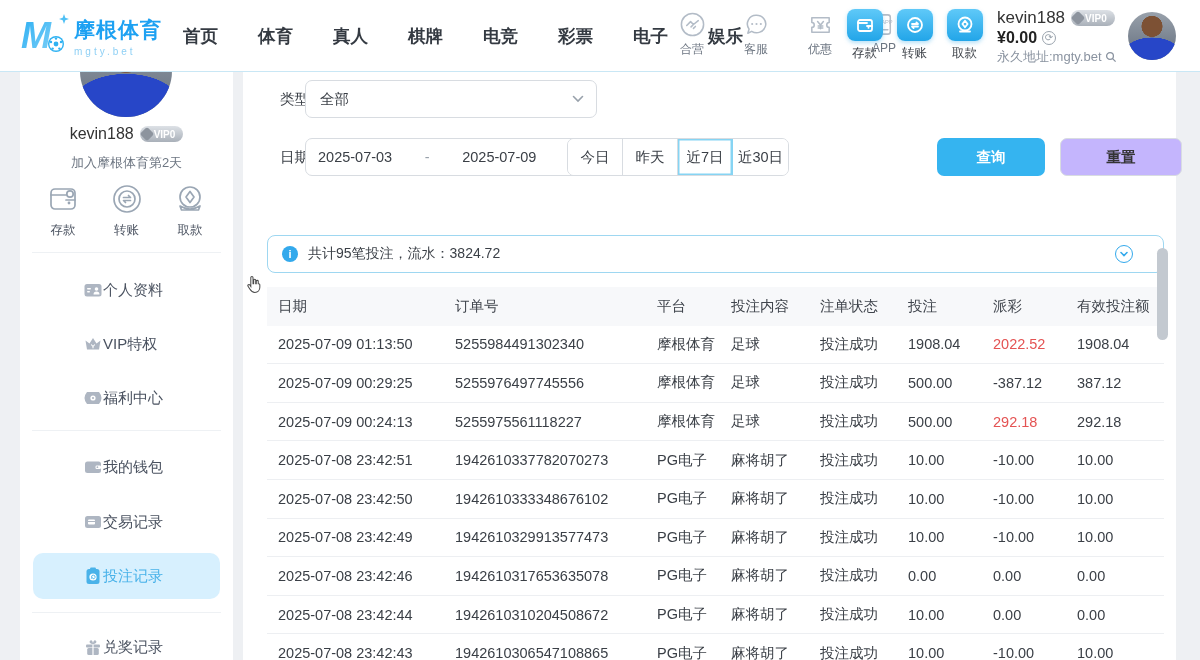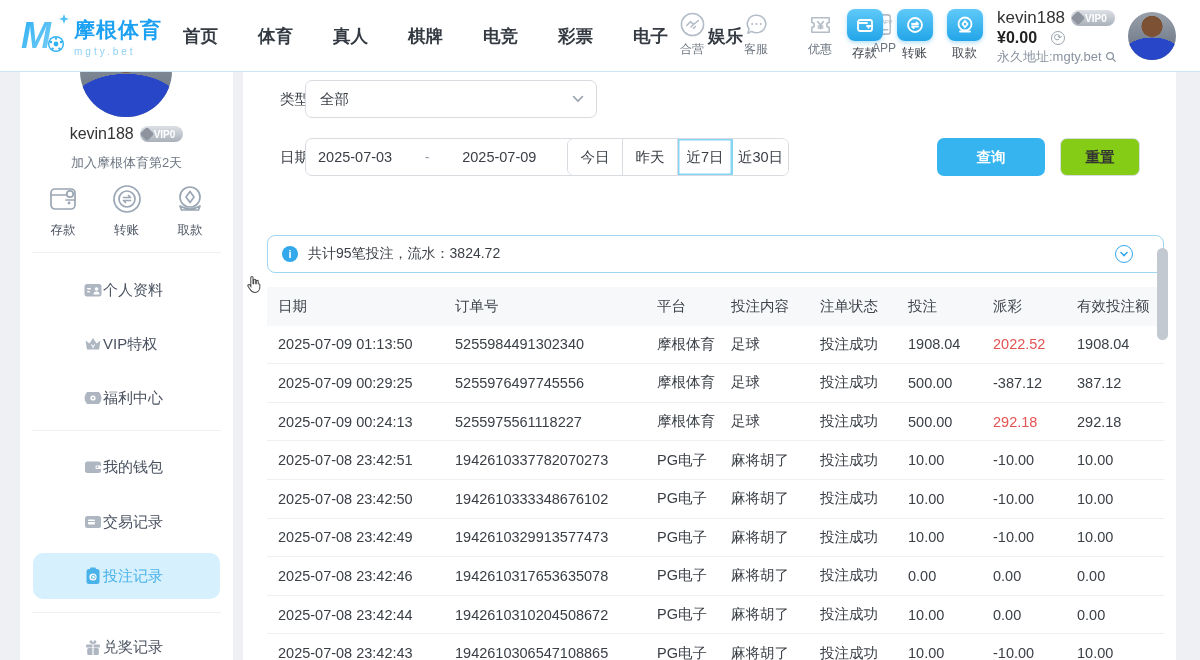--- a/index.html
+++ b/index.html
@@ -41,21 +41,21 @@
   .user-name { font-size:17px; color:#333; }
   .vip-badge {
     display:inline-flex; align-items:center; height:16px; padding:0 8px 0 14px;
     background:linear-gradient(180deg,#dde1e6,#a9b0b9); border-radius:9px;
     font-size:10px; font-weight:bold; color:#fff; position:relative;
   }
   .vip-badge::before {
     content:""; position:absolute; left:2px; top:3px; width:10px; height:10px;
     background:#8d949e; transform:rotate(45deg); border-radius:2px;
   }
-  .user-row2 { display:flex; align-items:center; gap:14px; margin-top:1px; }
+  .user-row2 { display:flex; align-items:center; gap:5px; margin-top:1px; }
   .user-balance { font-size:16px; font-weight:bold; color:#222; }
   .refresh-icon { width:14px; height:14px; border:1.4px solid #9aa3ad; border-radius:50%;
     color:#9aa3ad; font-size:10px; line-height:12px; text-align:center; cursor:pointer; }
   .user-row3 { display:flex; align-items:center; gap:3px; margin-top:1px; }
   .user-domain { font-size:13px; color:#8a93a0; }
   .header-avatar { position:absolute; left:1128px; top:12px; width:48px; height:48px;
     border-radius:50%; cursor:pointer; overflow:hidden; }
   .avatar-img {
     width:100%; height:100%;
     background:
@@ -93,21 +93,21 @@
   .date-box { top:66px; padding:0 12px; justify-content:space-between; }
   .quick-group { position:absolute; left:324px; top:66px; height:38px; display:flex;
     border:1px solid #d8dce1; border-radius:7px; overflow:hidden; }
   .quick-btn { width:55px; height:36px; line-height:36px; text-align:center; font-size:14.5px;
     color:#3a3f46; background:#fff; border-right:1px solid #d8dce1; cursor:pointer; }
   .quick-btn:last-child { border-right:none; }
   .quick-btn.selected { box-shadow: inset 0 0 0 1.5px #86d4f3; border-right-color:#86d4f3; }
   .btn { position:absolute; top:66px; height:38px; border-radius:7px; font-size:14.5px;
     font-weight:bold; text-align:center; line-height:38px; cursor:pointer; }
   .btn-primary { left:694px; width:108px; background:#35b4f0; color:#fff; }
-  .btn-plain { left:817px; width:80px; background:#84cc16; color:#333; border:1px solid #d8dce1; line-height:36px; }
+  .btn-plain { left:817px; width:122px; background:#c4b5fd; color:#333; border:1px solid #d8dce1; line-height:36px; }
   .info-bar { position:absolute; left:24px; top:163px; width:897px; height:38px;
     border:1px solid #9ed7f1; border-radius:8px; display:flex; align-items:center; padding:0 14px; }
   .info-icon { width:16px; height:16px; border-radius:50%; background:#33a9ec; color:#fff;
     font-size:11px; font-weight:bold; text-align:center; line-height:16px; flex:none; }
   .info-text { font-size:14px; color:#3a3f46; margin-left:10px; flex:1; }
   .expand-icon { width:18px; height:18px; border:1.5px solid #33a9ec; border-radius:50%;
     color:#33a9ec; display:flex; align-items:center; justify-content:center; cursor:pointer; margin-right:16px; }
   .expand-icon svg { width:10px; height:10px; }
   
   .table { position:absolute; left:24px; top:215px; width:897px; }

